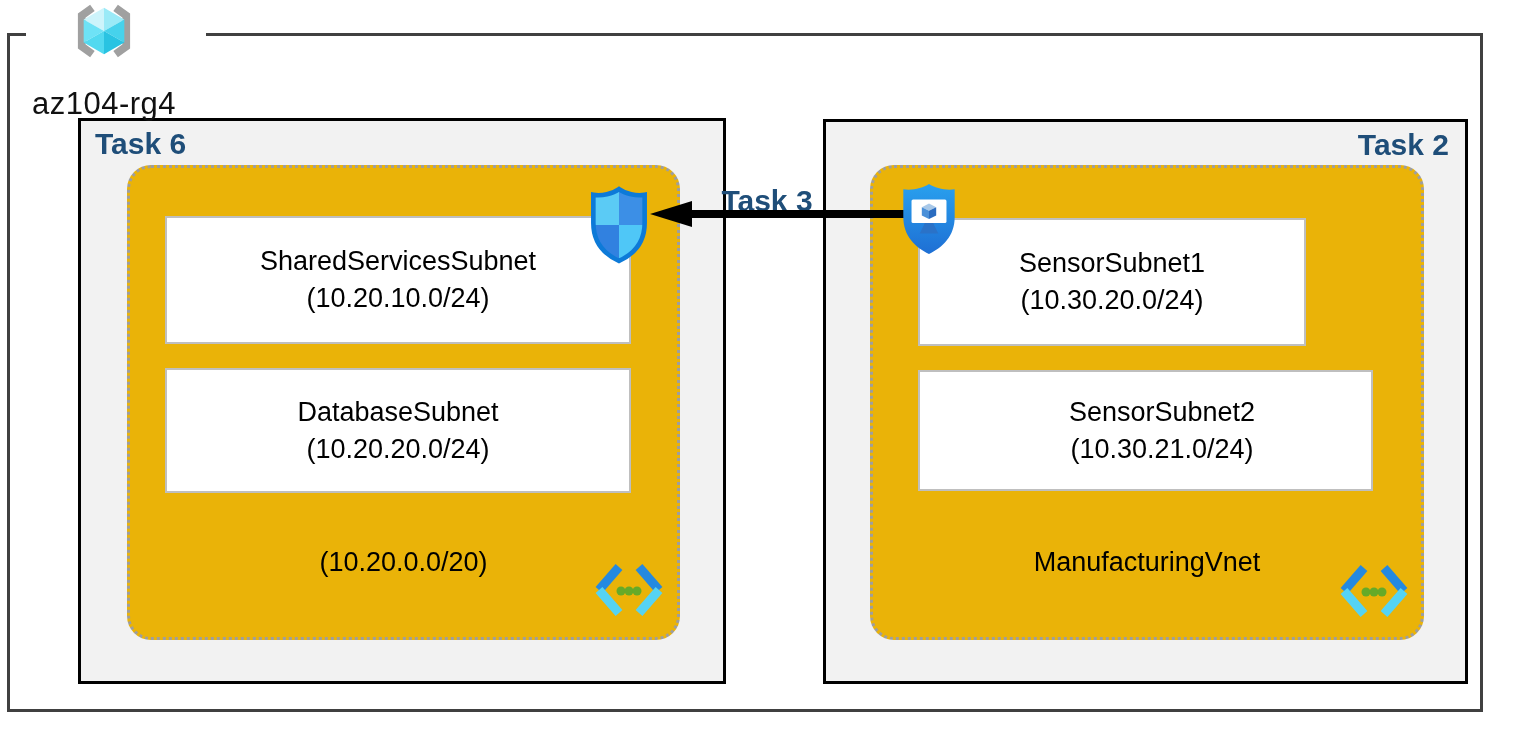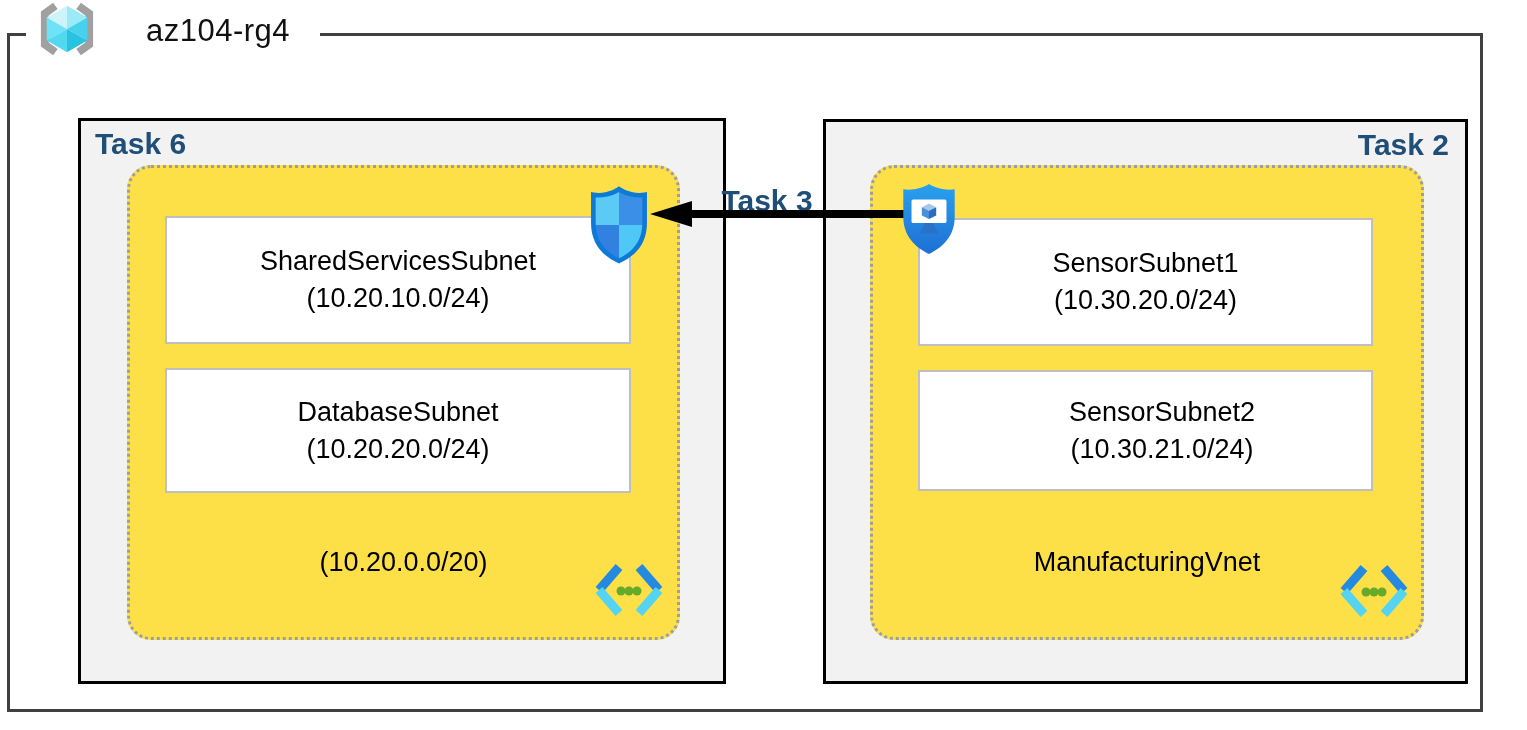--- a/index.html
+++ b/index.html
@@ -3,43 +3,43 @@
 <meta charset="utf-8">
 <style>
   html,body{margin:0;padding:0;background:#fff;}
   body{font-family:"Liberation Sans", sans-serif; -webkit-font-smoothing:antialiased;}
   .canvas{position:relative;width:1527px;height:730px;background:#ffffff;overflow:hidden;}
 
   
   .rg-border{position:absolute;left:7px;top:33px;width:1476px;height:679px;
     border:3px solid #404040;background:#ffffff;box-sizing:border-box;}
   .rg-header{position:absolute;left:26px;top:2px;height:58px;display:flex;align-items:center;
-    background:#ffffff;padding:0 30px 0 6px;gap:44px;z-index:5;}
+    background:#ffffff;padding:0 30px 0 6px;gap:22px;z-index:5;flex-direction:column;}
   .rg-title{font-size:31px;color:#111111;letter-spacing:0.5px;}
 
   
   .task-box{position:absolute;background:#f2f2f2;border:3px solid #000000;box-sizing:border-box;}
   .task-box.t1{left:78px;top:118px;width:648px;height:566px;}
   .task-box.t2{left:823px;top:119px;width:645px;height:565px;}
   .task-label{position:absolute;top:6px;font-size:30px;font-weight:bold;color:#1f4e79;}
   .task-label.tl{left:14px;}
   .task-label.tr{right:16px;}
 
   
-  .dotted-box{position:absolute;background:#fde047;border:3px dotted #9e9e9e;border-radius:24px;box-sizing:border-box;text-decoration:underline;}
+  .dotted-box{position:absolute;background:#eab308;border:3px dotted #9e9e9e;border-radius:24px;box-sizing:border-box;text-decoration:underline;}
   .t1 .dotted-box{left:46px;top:44px;width:553px;height:475px;}
   .t2 .dotted-box{left:44px;top:43px;width:554px;height:475px;}
 
   
   .subnet-box{position:absolute;background:#ffffff;border:2px solid #bfbfbf;box-sizing:border-box;
     display:flex;flex-direction:column;align-items:center;justify-content:center;}
   .subnet-text{font-size:27px;line-height:37px;color:#000000;text-align:center;}
   .t1 .subnet-1{left:35px;top:48px;width:466px;height:128px;}
   .t1 .subnet-2{left:35px;top:200px;width:466px;height:125px;}
-  .t2 .subnet-1{left:45px;top:50px;width:455px;height:128px;}
+  .t2 .subnet-1{left:45px;top:50px;width:388px;height:128px;}
   .t2 .subnet-2{left:45px;top:202px;width:455px;height:121px;padding-left:33px;}
 
   
   .vnet-label{position:absolute;left:0;right:0;top:376px;text-align:center;
     font-size:27px;line-height:37px;color:#000000;}
 
   
   .icon{position:absolute;z-index:6;}
   .nsg-icon{left:505px;top:65px;}           
   .bastion-icon{left:72px;top:60px;}        

